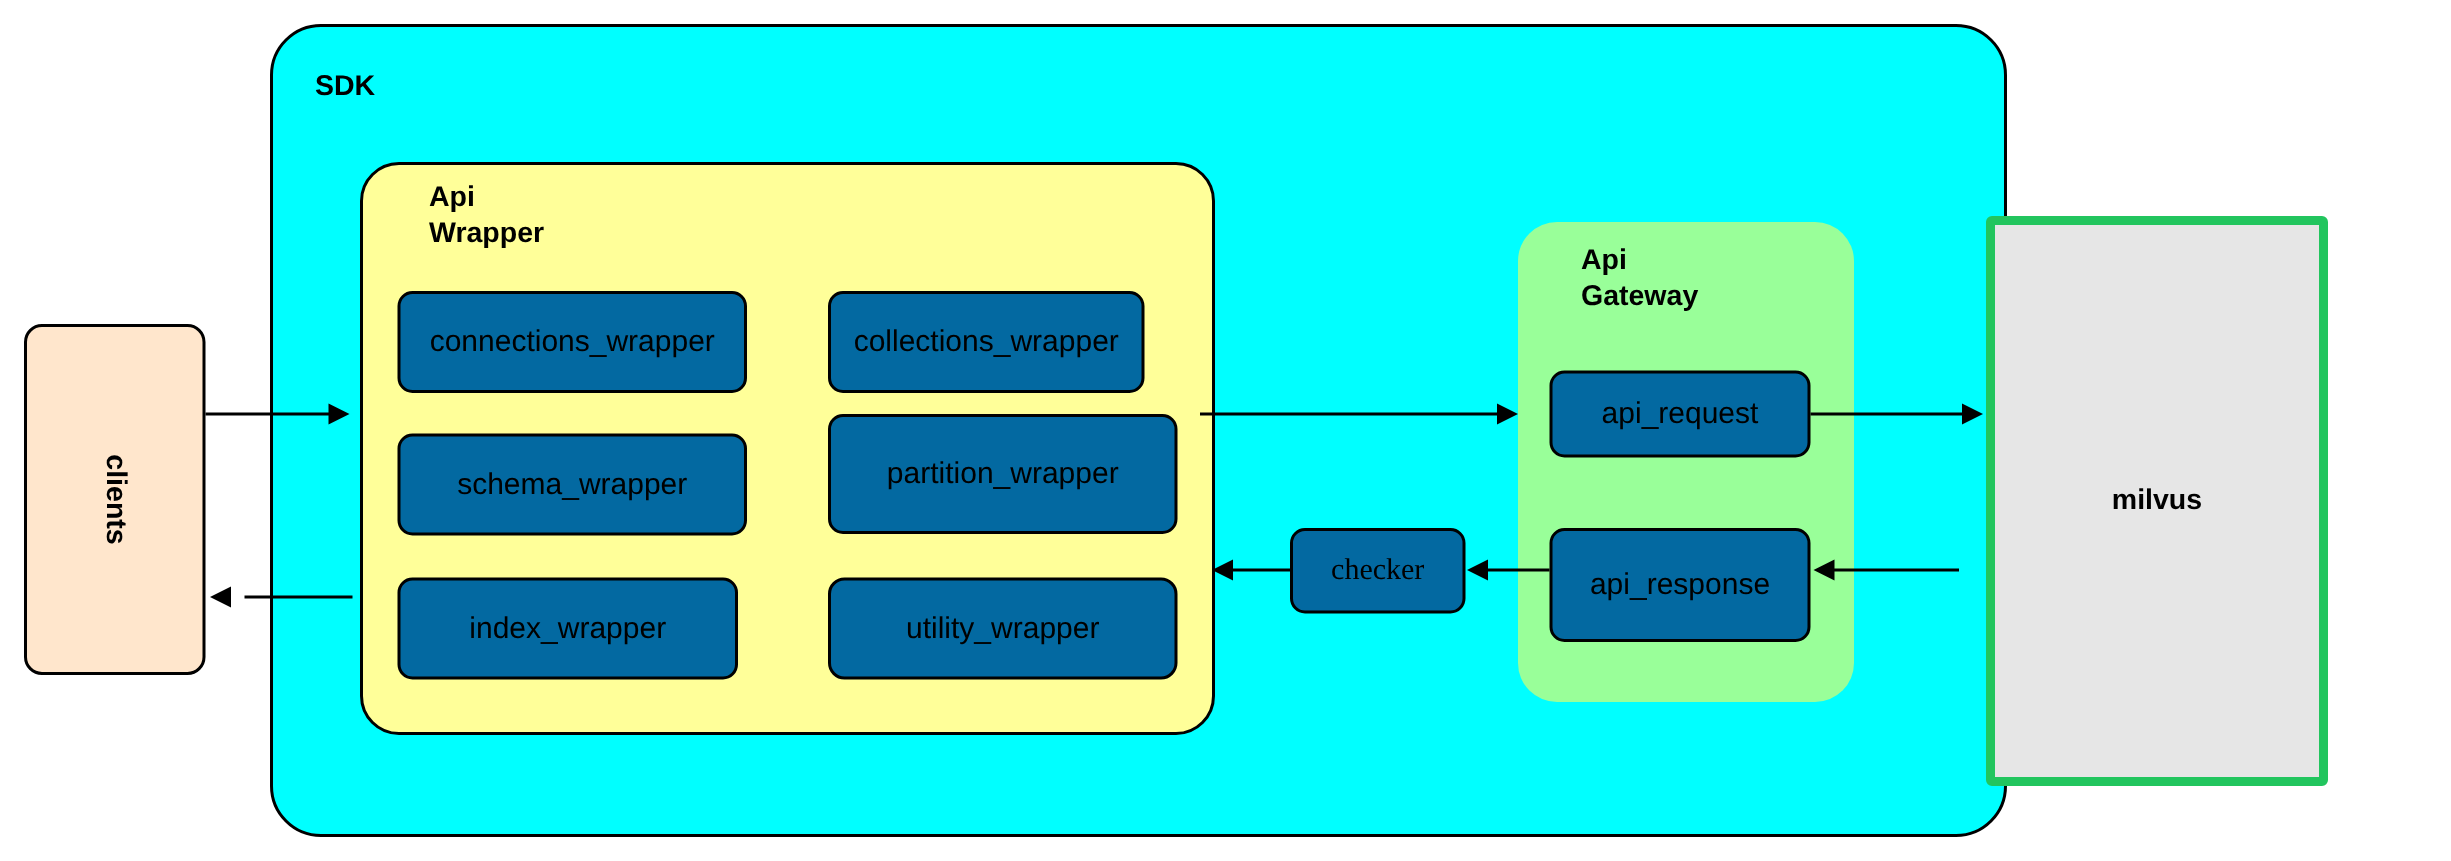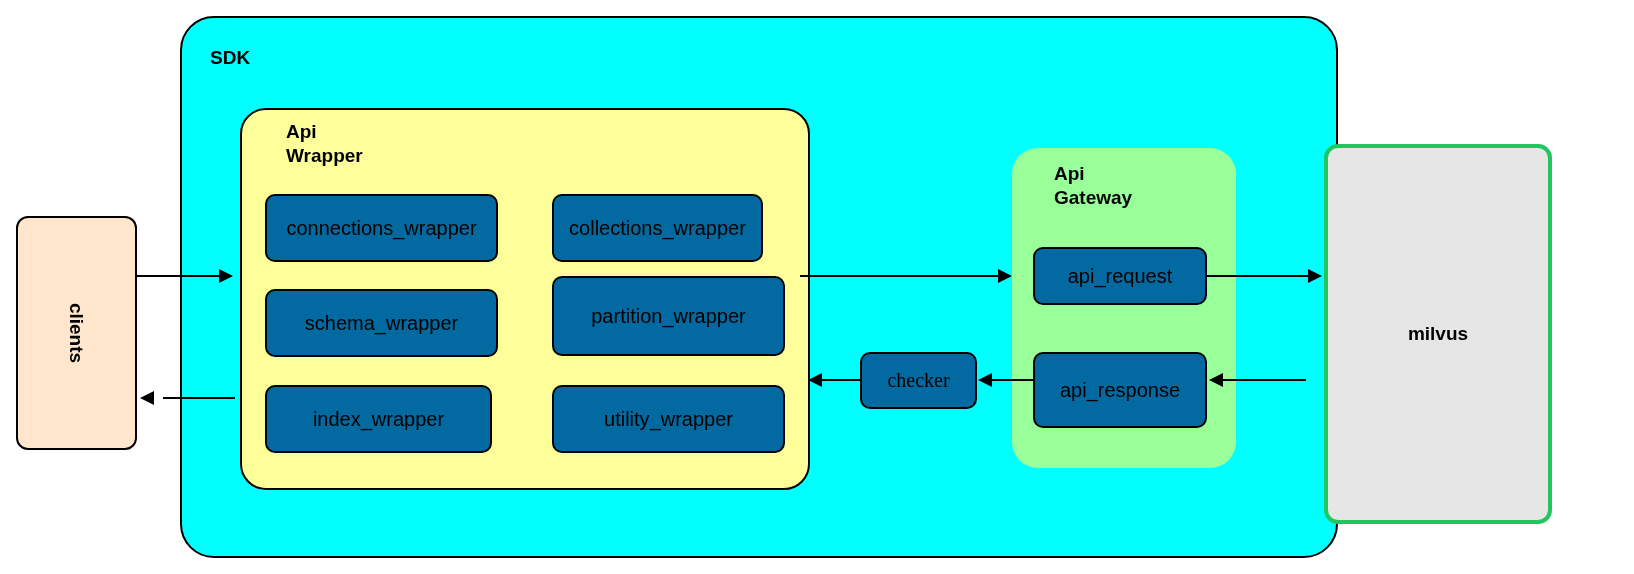--- a/index.html
+++ b/index.html
@@ -76,22 +76,22 @@
     border-radius: 12px;
     background: #ffe6cc;
     font-size: 19px;
     font-weight: bold;
   }
   .leaf-clients .vtext {
     transform: rotate(90deg);
     white-space: nowrap;
   }
   .leaf-milvus {
-    border: 4px solid #22c55e;
-    border-radius: 14px;
+    border: 6px solid #22c55e;
+    border-radius: 4px;
     background: #e6e6e6;
     font-size: 19px;
     font-weight: bold;
   }
 
   
   .arrow-line {
     position: absolute;
     height: 0;
     border-top: 2px solid #000000;
@@ -133,21 +133,21 @@
   <div class="node leaf" style="left:265px; top:385px; width:227px; height:68px;">
     <span>index_wrapper</span>
   </div>
 
   <div class="node leaf" style="left:552px; top:194px; width:211px; height:68px;">
     <span>collections_wrapper</span>
   </div>
   <div class="node leaf" style="left:552px; top:276px; width:233px; height:80px;text-align:right;">
     <span>partition_wrapper</span>
   </div>
-  <div class="node leaf" style="left:552px; top:385px; width:233px; height:68px;">
+  <div class="node leaf" style="left:552px; top:385px; width:233px; height:68px;border-radius:11px;">
     <span>utility_wrapper</span>
   </div>
 
   <div class="node container-gateway" style="left:1012px; top:148px; width:224px; height:320px;">
     <span class="container-title" style="left:42px; top:14px;">Api
 Gateway</span>
   </div>
 
   <div class="node leaf" style="left:1033px; top:247px; width:174px; height:58px;">
     <span>api_request</span>

